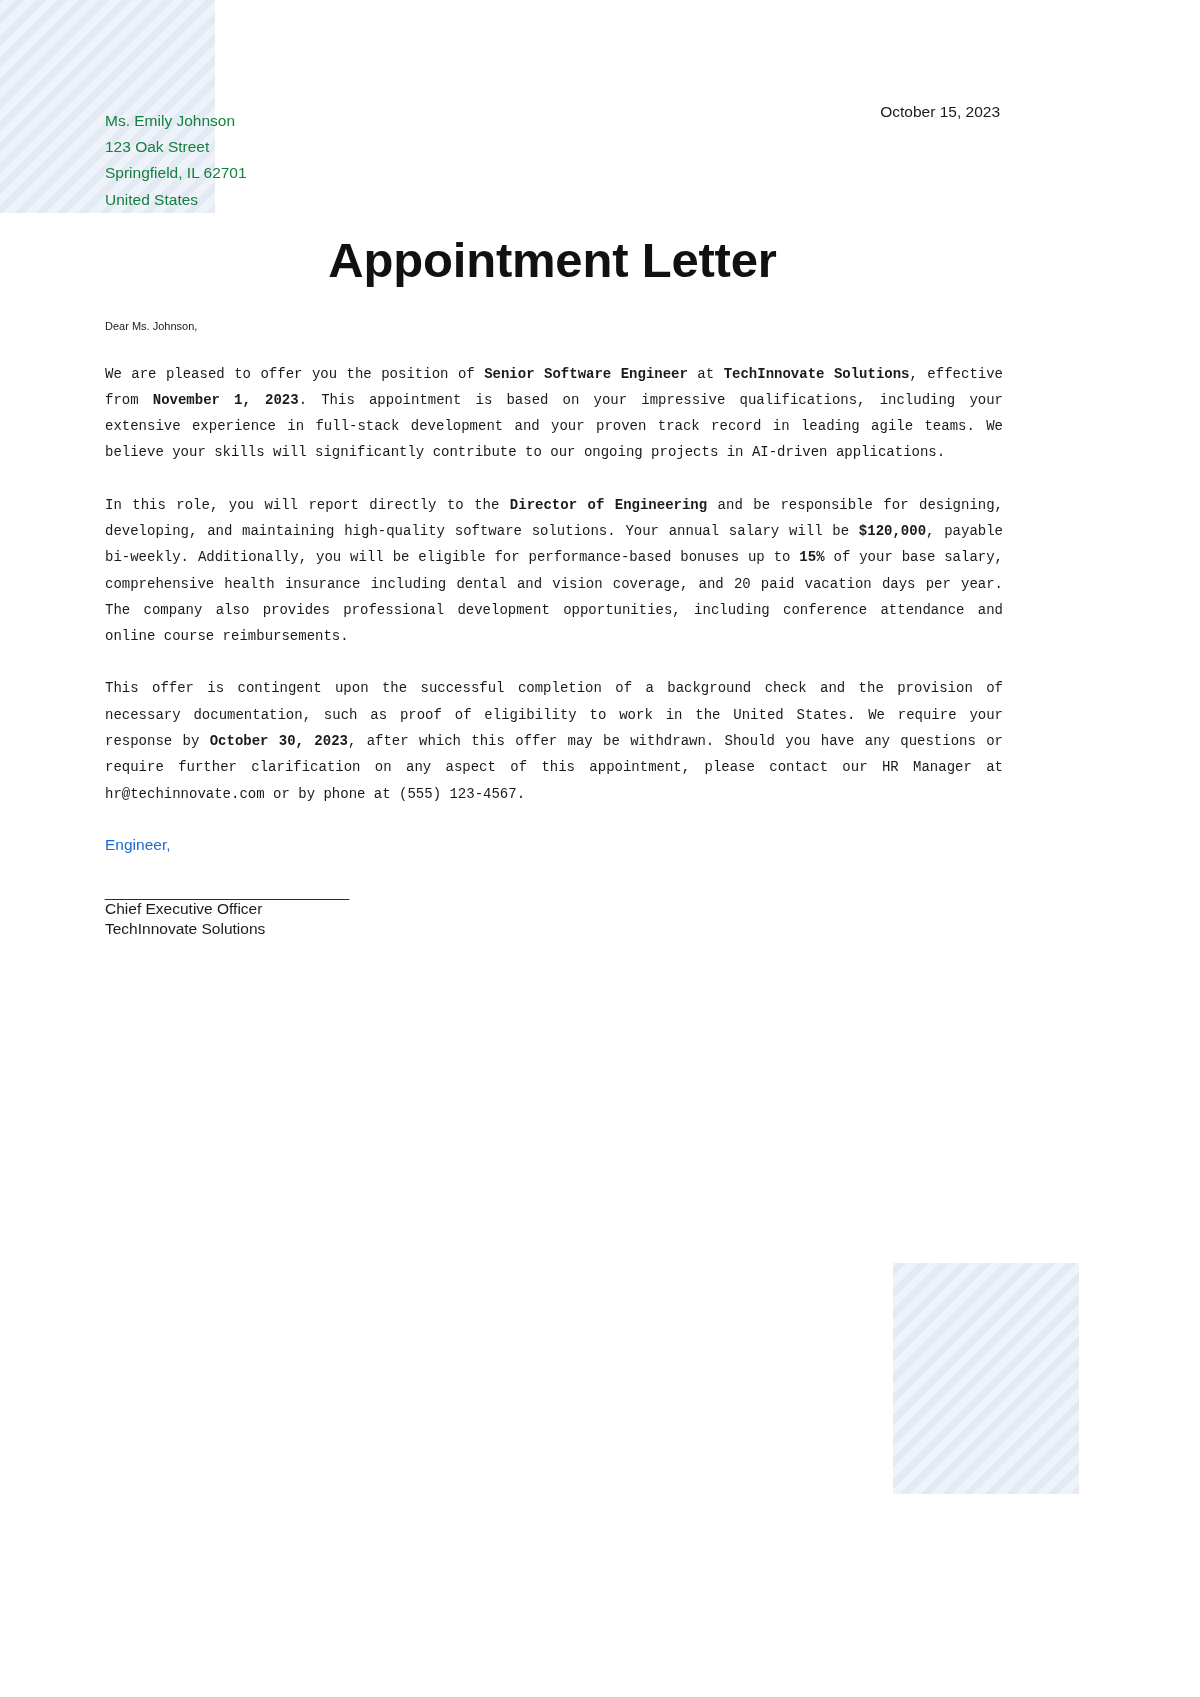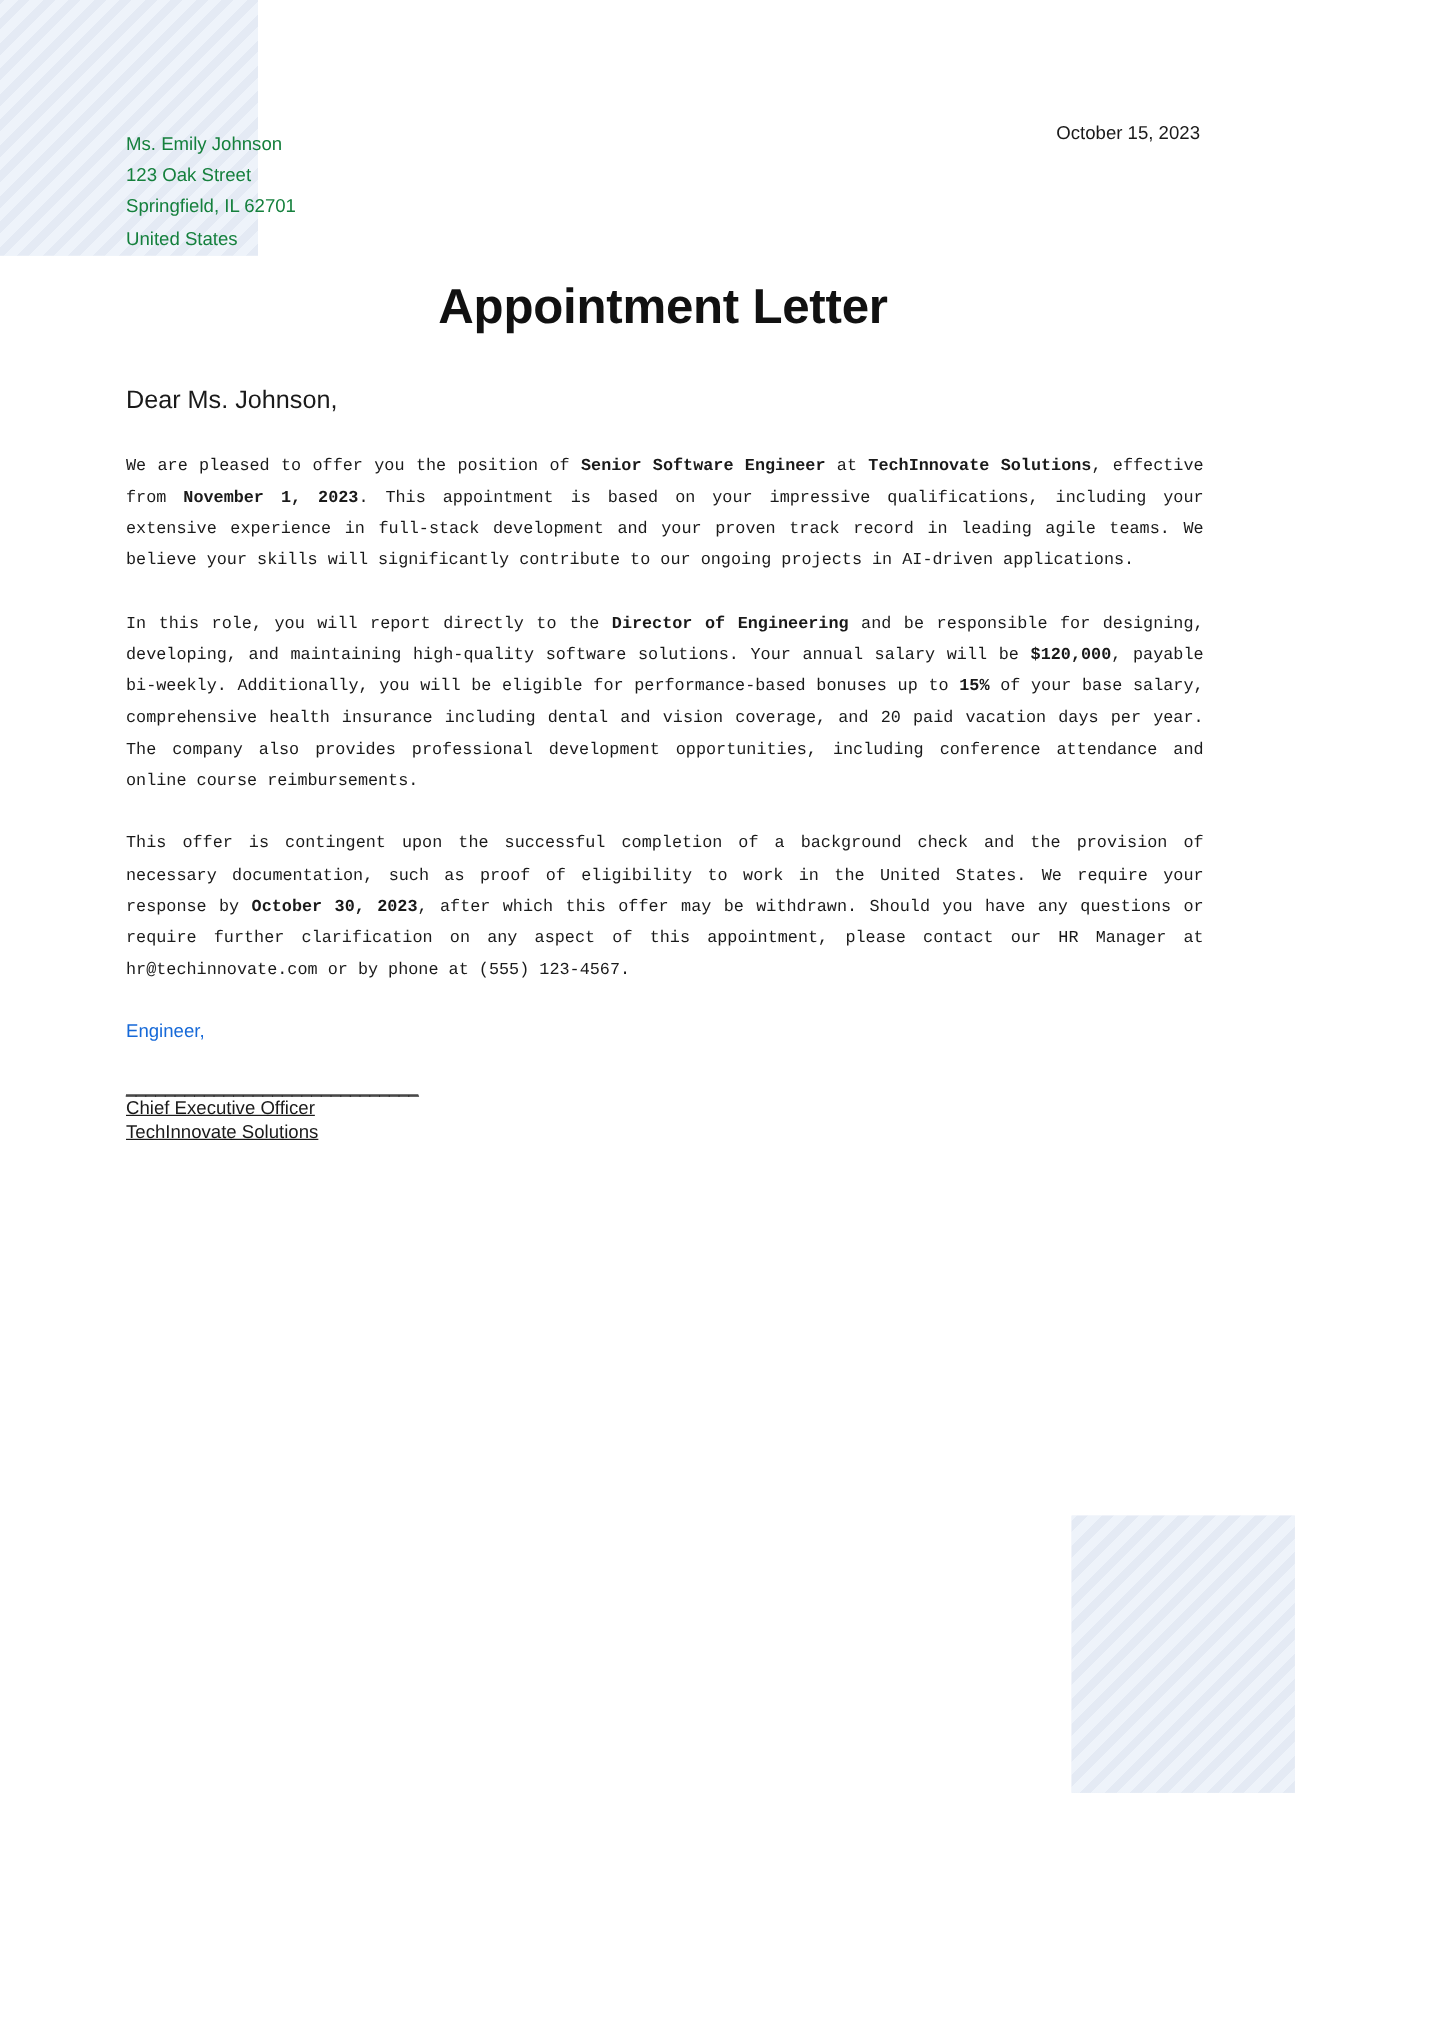--- a/index.html
+++ b/index.html
@@ -74,21 +74,21 @@
   .recipient div {
     white-space: nowrap;
   }
 
   .title {
     position: absolute;
     top: 232px;
     left: 0;
     width: 1105px;
     text-align: center;
-    font-size: 41px;
+    font-size: 49px;
     font-weight: bold;
     letter-spacing: -0.2px;
     color: #111111;
   }
 
   .body {
     position: absolute;
     top: 318px;
     left: 105px;
     width: 898px;
@@ -96,21 +96,21 @@
 
   .subject {
     font-size: 15.3px;
     font-weight: bold;
     color: #131313;
     margin: 0 0 30px 0;
     line-height: 1.5;
   }
 
   .salutation {
-    font-size: 21px;
+    font-size: 11px;
     margin: 0 0 26px 0;
     line-height: 1.5;
   }
 
   p.para {
     font-size: 14px;
     line-height: 26.3px;
     text-align: justify;
     margin: 0 0 26px 0;
     color: #1a1a1a;
@@ -120,21 +120,20 @@
 
   .closing {
     margin-top: 22px;
     font-size: 15.5px;
     color: #1669d8;
     line-height: 1.5;
   }
 
   .sig-block {
     margin-top: 29px;
-    text-decoration: underline;
   }
   .sig-line {
     font-size: 15.5px;
     letter-spacing: -0.5px;
     color: #1a1a1a;
     line-height: 14px;
     white-space: nowrap;
   }
   .sig-name,
   .sig-role,

